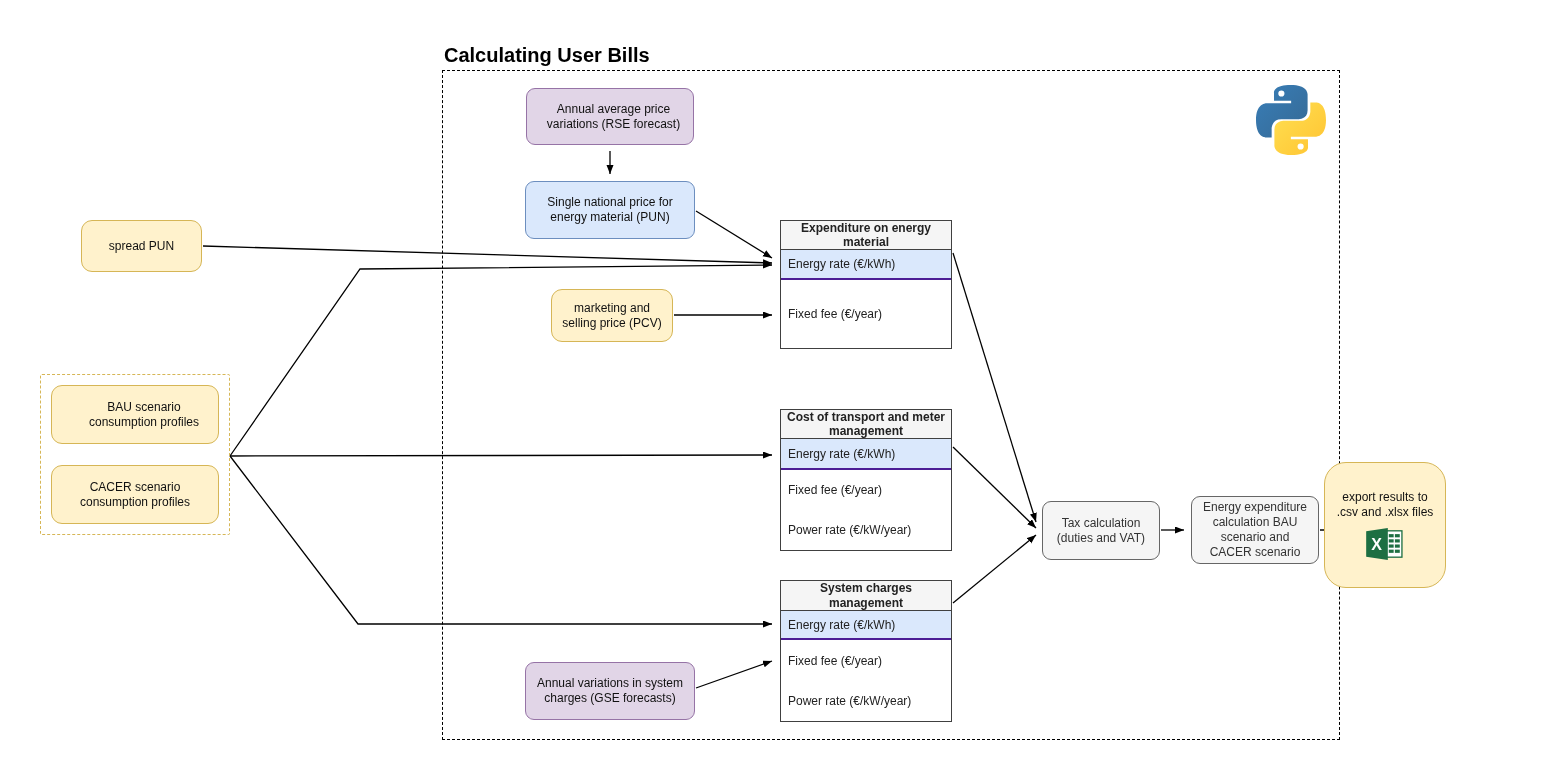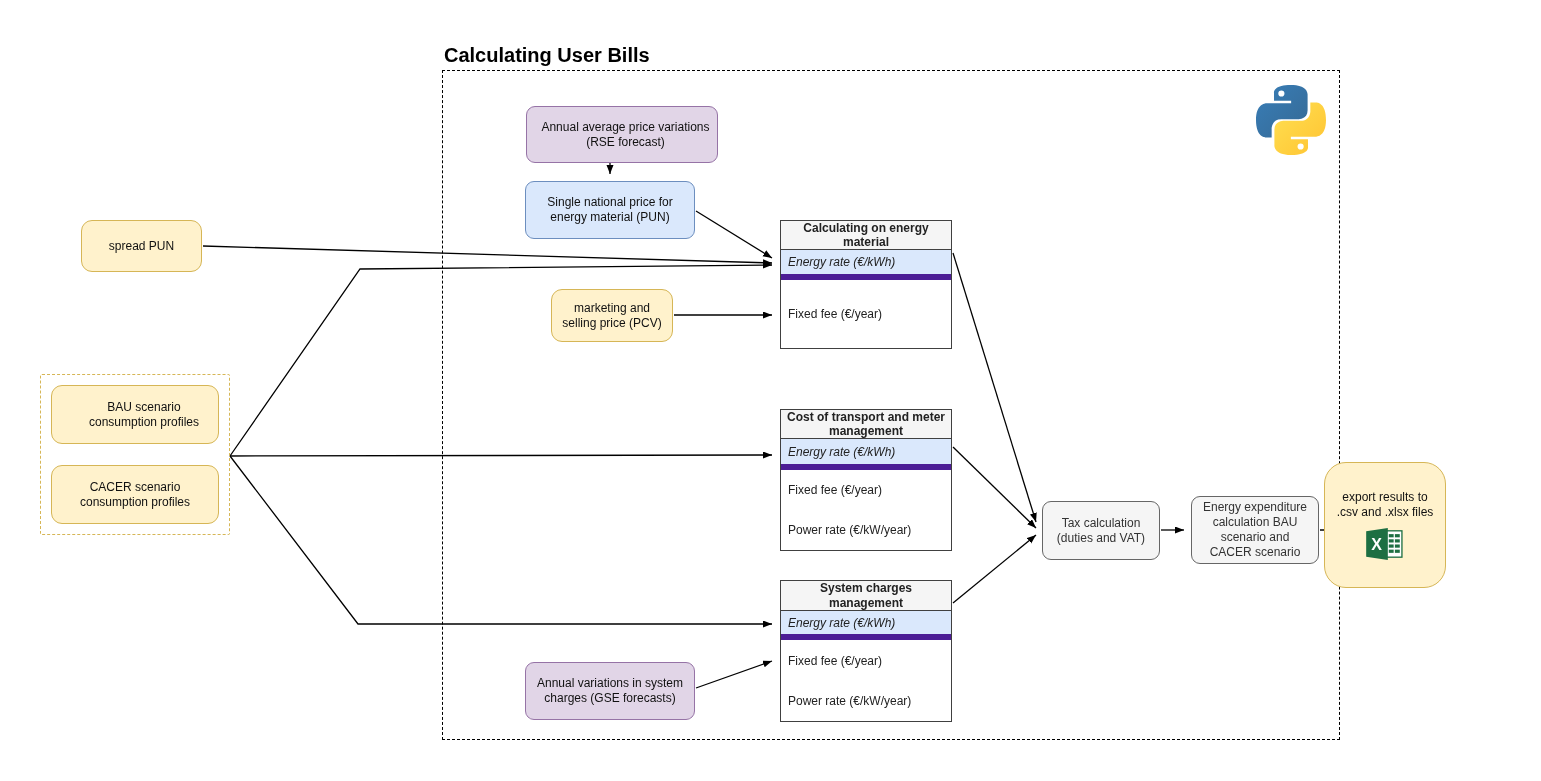--- a/index.html
+++ b/index.html
@@ -34,21 +34,21 @@
     position:absolute;box-sizing:border-box;border:1px solid #404040;background:#fff;
   }
   .th{
     display:flex;align-items:center;justify-content:center;text-align:center;
     font-weight:bold;background:#F5F5F5;border-bottom:1px solid #404040;
     box-sizing:border-box;padding:0 4px;line-height:1.2;color:#222;
   }
   .tr{
     display:flex;align-items:center;padding:0 7px;box-sizing:border-box;color:#222;
   }
-  .tr.hl{background:#DAE8FC;border-bottom:6px solid #4c1d95;font-style:italic;}
+  .tr.hl{background:#DAE8FC;border-bottom:2px solid #4c1d95;}
   .edges{position:absolute;left:0;top:0;pointer-events:none;}
   .pylogo{position:absolute;left:1256px;top:85px;}
 </style>
 </head>
 <body>
 
 <div class="canvas">
 
   <svg class="edges" width="1541" height="781">
     <defs>
@@ -85,21 +85,21 @@
       </linearGradient>
       <linearGradient id="pyy" x1="0" y1="0" x2="1" y2="1">
         <stop offset="0" stop-color="#FFE052"></stop>
           <stop offset="1" stop-color="#FFC331"></stop>
       </linearGradient>
     </defs>
     <path fill="url(#pyb)" d="M54.92 0C26.62 0 28.39 12.27 28.39 12.27l.03 12.71h27v3.81H17.71S0 26.77 0 55.22s15.46 27.44 15.46 27.44h9.23v-13.2s-.5-15.46 15.21-15.46h26.78s14.72.24 14.72-14.23V15.78S83.64 0 54.92 0zM40.03 8.55a4.86 4.86 0 1 1 0 9.72 4.86 4.86 0 0 1 0-9.72z"></path>
     <path fill="url(#pyy)" d="M55.5 110.43c28.3 0 26.53-12.27 26.53-12.27l-.03-12.71H55v-3.81h37.71s17.71 2.02 17.71-26.42-15.46-27.44-15.46-27.44h-9.23v13.2s.5 15.46-15.21 15.46H43.74s-14.72-.24-14.72 14.23v23.99s-1.82 15.77 26.48 15.77zm14.89-8.55a4.86 4.86 0 1 1 0-9.72 4.86 4.86 0 0 1 0 9.72z"></path>
   </svg>
 
-  <div class="node purple" style="left:526px;top:106px;width:192px;height:57px;padding-left:13px;">
+  <div class="node purple" style="left:526px;top:88px;width:168px;height:57px;padding-left:13px;">
     <span>Annual average price variations (RSE forecast)</span>
   </div>
 
   <div class="node blue" style="left:525px;top:181px;width:170px;height:58px;">
     <span>Single national price for energy material (PUN)</span>
   </div>
 
   <div class="node yellow" style="left:81px;top:220px;width:121px;height:52px;">
     <span>spread PUN</span>
   </div>
@@ -114,21 +114,21 @@
 
   <div class="node yellow" style="left:51px;top:465px;width:168px;height:59px;">
     <span>CACER scenario consumption profiles</span>
   </div>
 
   <div class="node purple" style="left:525px;top:662px;width:170px;height:58px;">
     <span>Annual variations in system charges (GSE forecasts)</span>
   </div>
 
   <div class="table" style="left:780px;top:220px;width:172px;height:129px;">
-    <div class="th" style="height:29px;">Calculating on energy material</div>
+    <div class="th" style="height:29px;">Expenditure on energy material</div>
     <div class="tr hl" style="height:30px;">Energy rate (€/kWh)</div>
     <div class="tr" style="height:68px;">Fixed fee (€/year)</div>
   </div>
 
   <div class="table" style="left:780px;top:409px;width:172px;height:142px;">
     <div class="th" style="height:29px;">Cost of transport and meter management</div>
     <div class="tr hl" style="height:31px;">Energy rate (€/kWh)</div>
     <div class="tr" style="height:40px;">Fixed fee (€/year)</div>
     <div class="tr" style="height:40px;">Power rate (€/kW/year)</div>
   </div>

